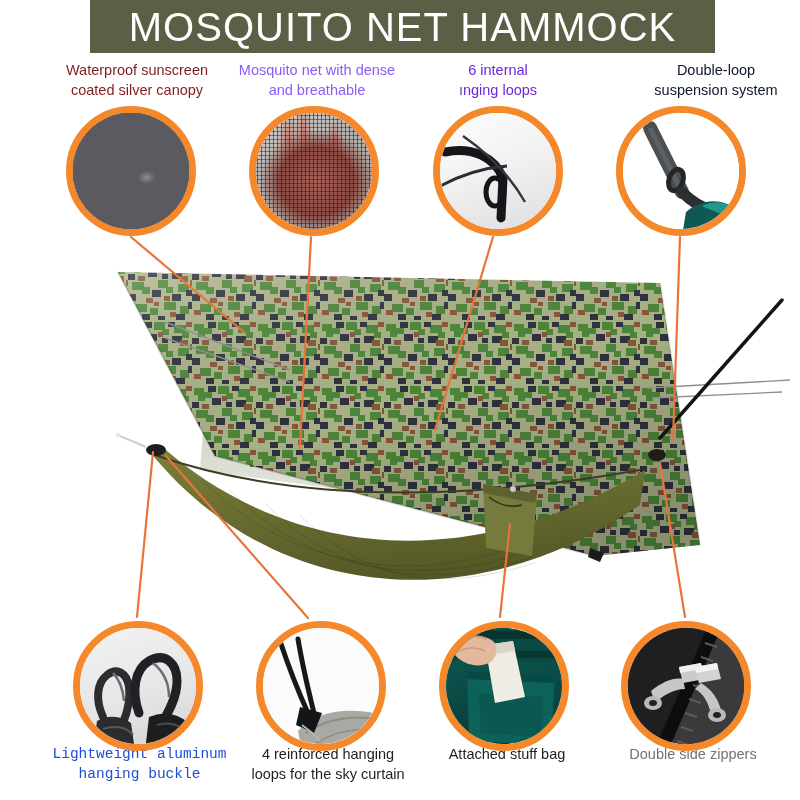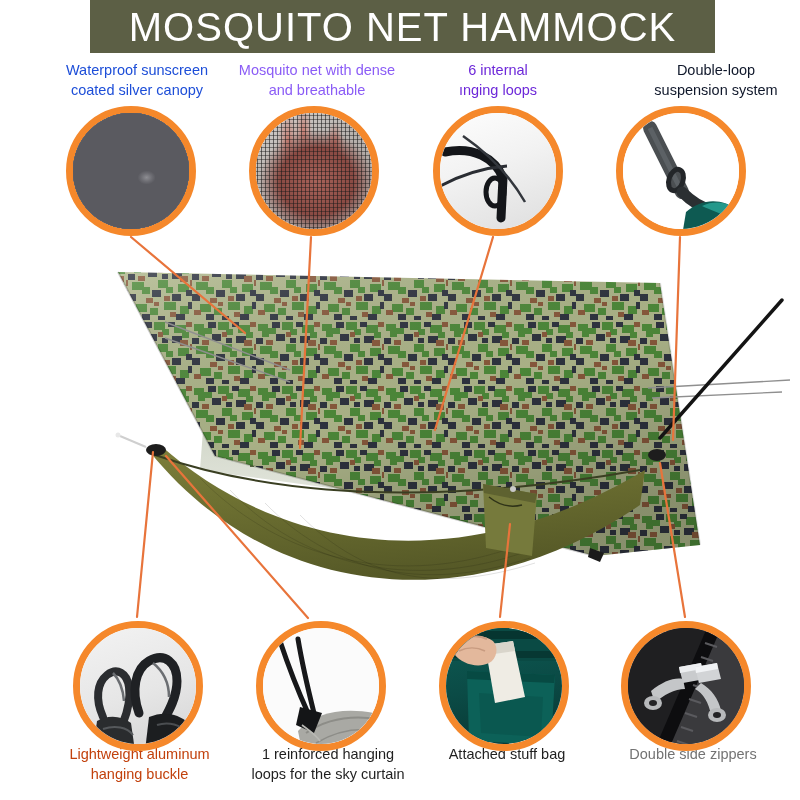--- a/index.html
+++ b/index.html
@@ -263,32 +263,32 @@
       <path d="M308,618 L166,456"></path>
       <path d="M500,617 L510,524"></path>
       <path d="M685,617 L660,463"></path>
     </g>
   </svg>
 
   <div id="title-bar" style="background: rgb(92, 95, 69);">
     <div id="title-text" style="color: rgb(255, 255, 255);">MOSQUITO NET HAMMOCK</div>
   </div>
 
-  <div class="label top" style="left: 42px; width: 190px; color: #1d4ed8;">Waterproof sunscreen
+  <div class="label top" style="left: 42px; width: 190px; color: #7f1d1d;">Waterproof sunscreen
 coated silver canopy</div>
   <div class="label top" style="left: 222px; width: 190px; color: #8b5cf6;">Mosquito net with dense
 and breathable</div>
   <div class="label top" style="left: 408px; width: 180px; color: #6d28d9;">6 internal
 ınging loops</div>
   <div class="label top" style="left: 616px; width: 200px; color: #0f172a;">Double-loop
 suspension system</div>
 
-  <div class="label bottom" style="left: 42px; width: 195px; color: #c2410c;">Lightweight aluminum
+  <div class="label bottom" style="left: 42px; width: 195px; color: #1d4ed8; font-family: Liberation Mono, monospace;">Lightweight aluminum
 hanging buckle</div>
-  <div class="label bottom" style="left: 228px; width: 200px; color: rgb(31, 31, 31);">1 reinforced hanging
+  <div class="label bottom" style="left: 228px; width: 200px; color: rgb(31, 31, 31);">4 reinforced hanging
 loops for the sky curtain</div>
   <div class="label bottom" style="left: 412px; width: 190px; color: rgb(31, 31, 31); text-align: center;">Attached stuff bag</div>
   <div class="label bottom" style="left: 598px; width: 190px; color: #737373;">Double side zippers</div>
 
   <div class="callout" style="left: 66px; top: 106px; border-color: rgb(245, 136, 43);">
     <div class="photo">
       <div class="inner tex-water"></div>
     </div>
   </div>
 

